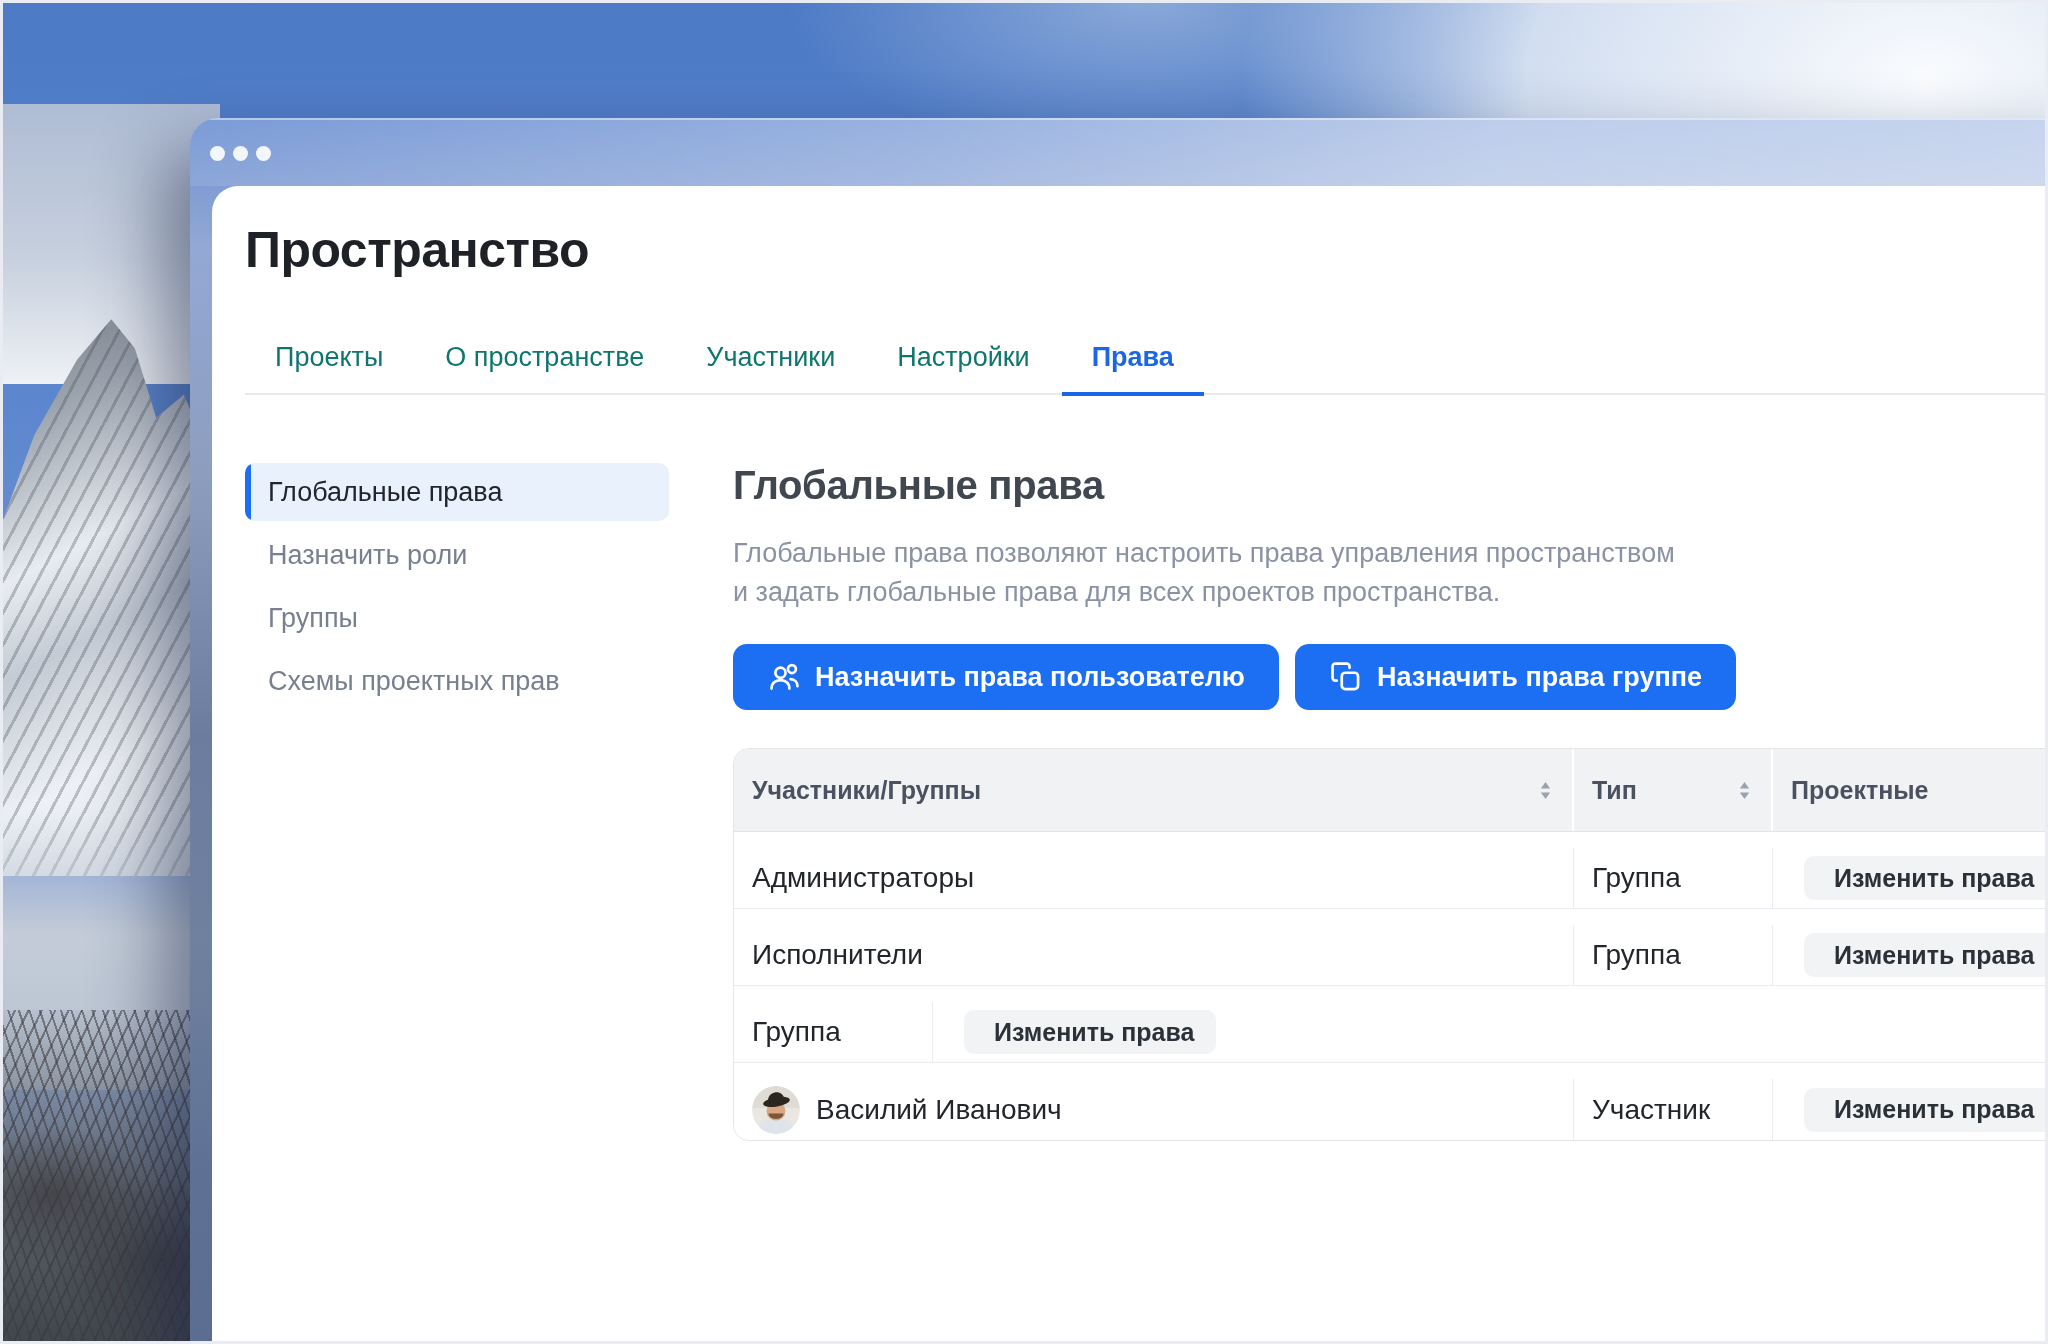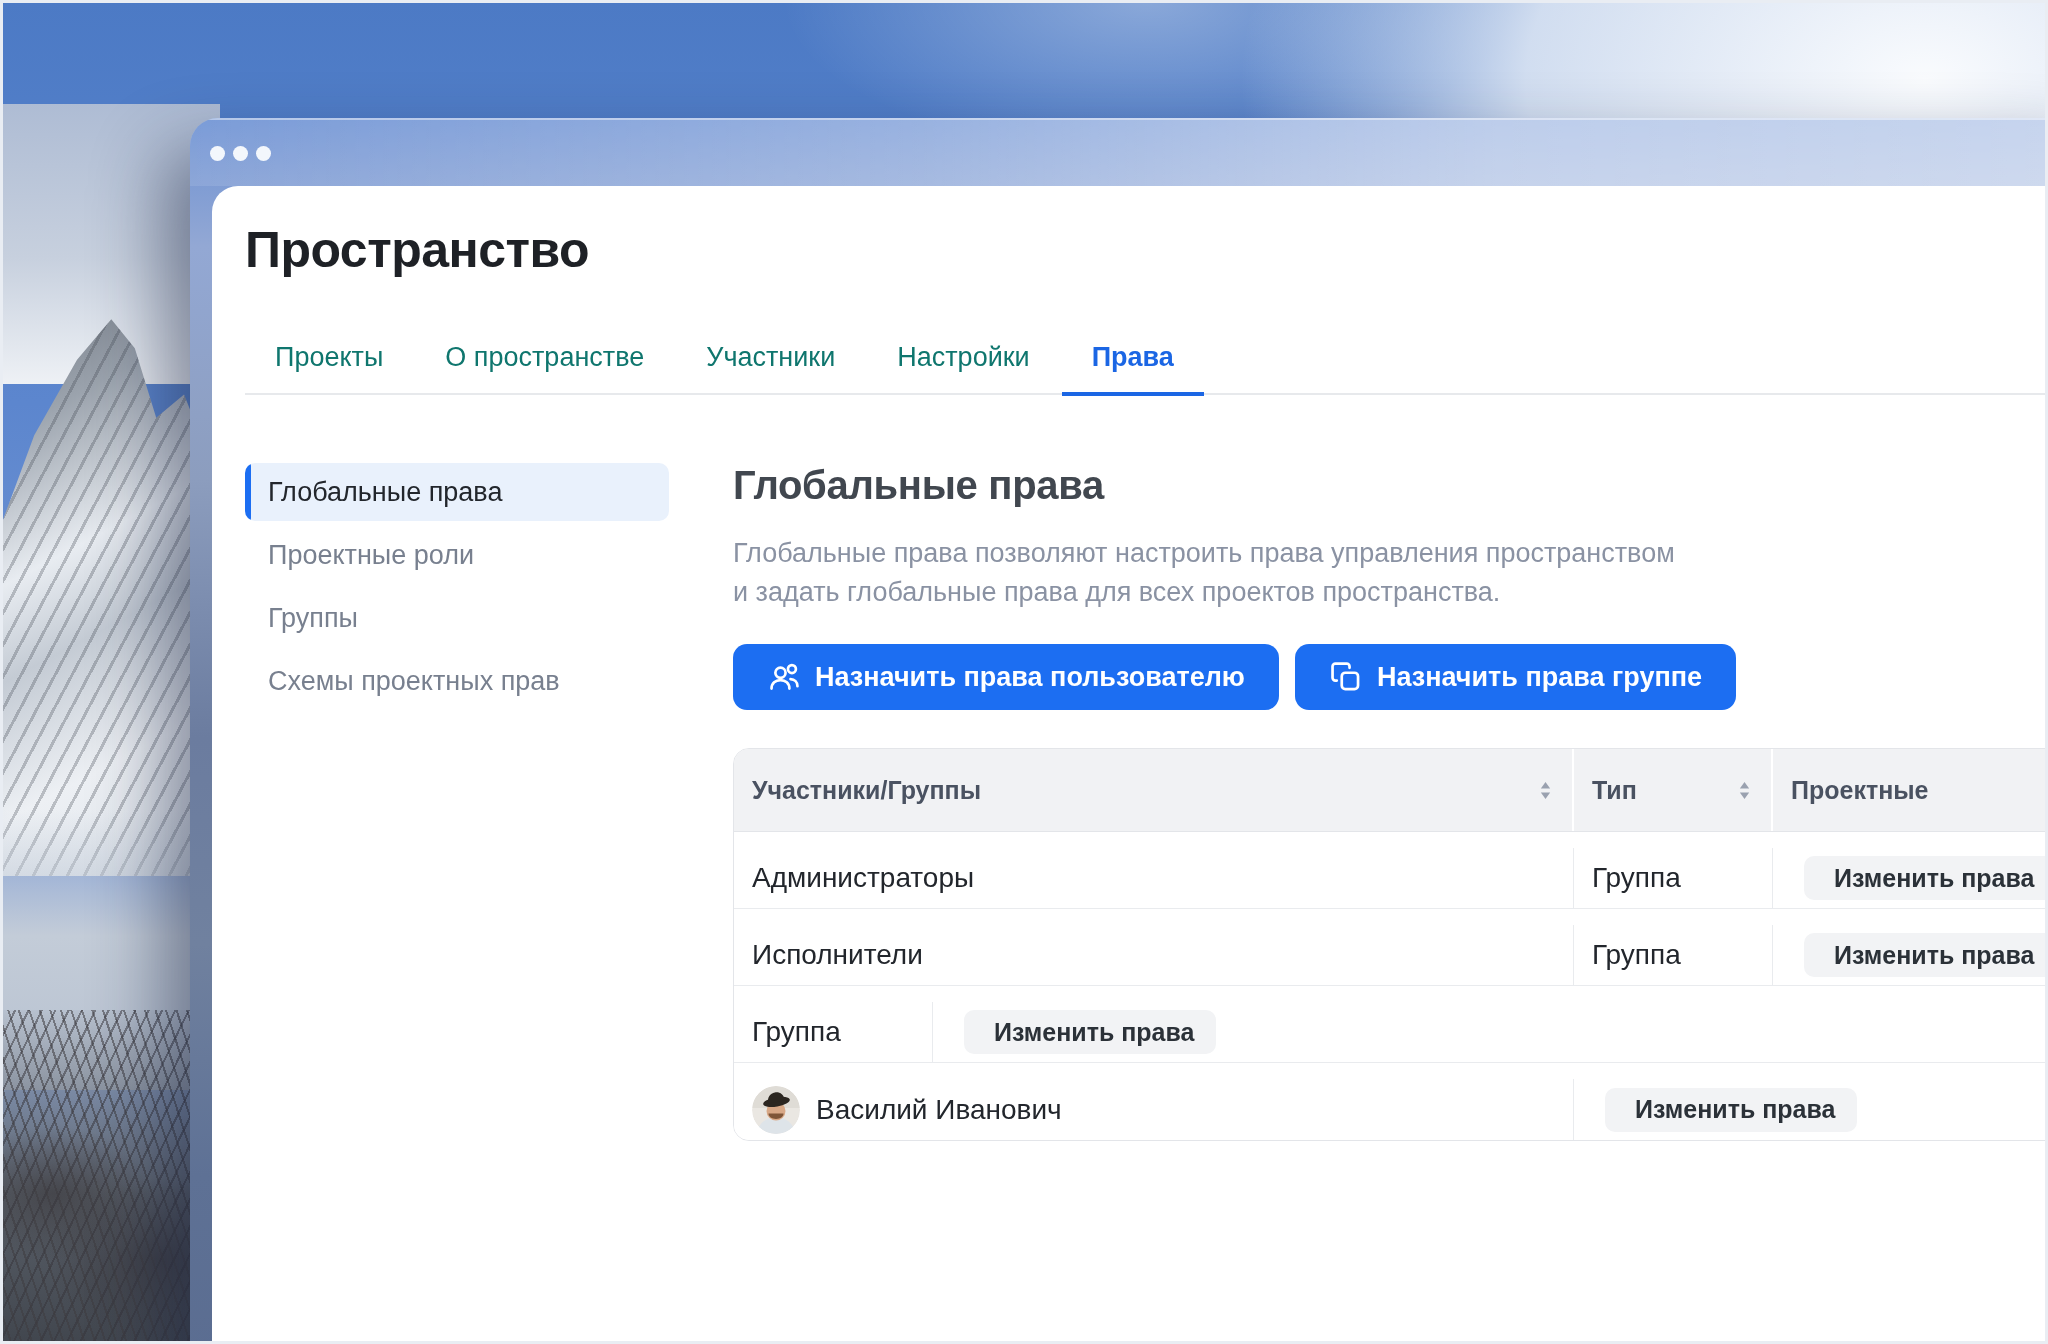--- a/index.html
+++ b/index.html
@@ -191,21 +191,21 @@
           <div class="tab active">Права</div>
         </div>
 
       <div class="body-row">
         <nav class="side-nav">
             <div class="side-item active">
               <span class="bar"></span>
               <span>Глобальные права</span>
             </div>
             <div class="side-item">
-              <span>Проектные роли</span>
+              <span>Назначить роли</span>
             </div>
             <div class="side-item">
               <span>Группы</span>
             </div>
             <div class="side-item">
               <span>Схемы проектных прав</span>
             </div>
           </nav>
 
         <div class="main-col">
@@ -300,20 +300,23 @@
     <circle cx="24" cy="25" r="9.5" fill="#D8A886"></circle>
     <path d="M24 33c-4.4 0-7.5-2.2-7.5-5.4h15c0 3.2-3.1 5.4-7.5 5.4z" fill="#7E5537"></path>
     <g transform="rotate(-10 24 16)">
       <ellipse cx="24.5" cy="16" rx="13.5" ry="4.6" fill="#2B2620"></ellipse>
       <path d="M16 16c0-6.4 3.8-9.6 8.5-9.6S33 9.6 33 16z" fill="#2B2620"></path>
     </g>
   </g>
 </svg>
                     <span>Василий Иванович</span>
                   </div>
+                  <div class="cell col-type">
+                    <span>Участник</span>
+                  </div>
                   <div class="cell col-actions">
                     <button class="action-btn">Изменить права</button>
                   </div>
                 </div>
               </div>
           </div>
         </div>
       </div>
     </div>
   </div>

